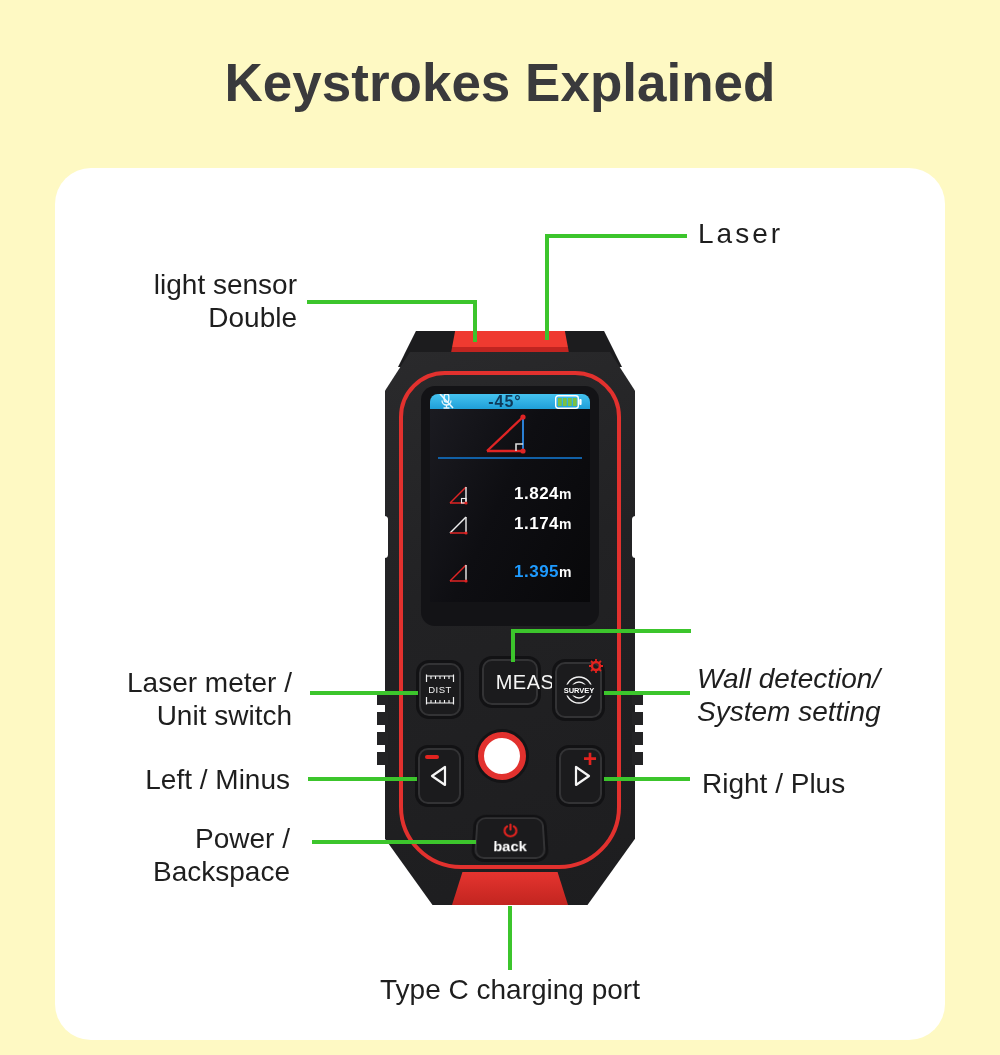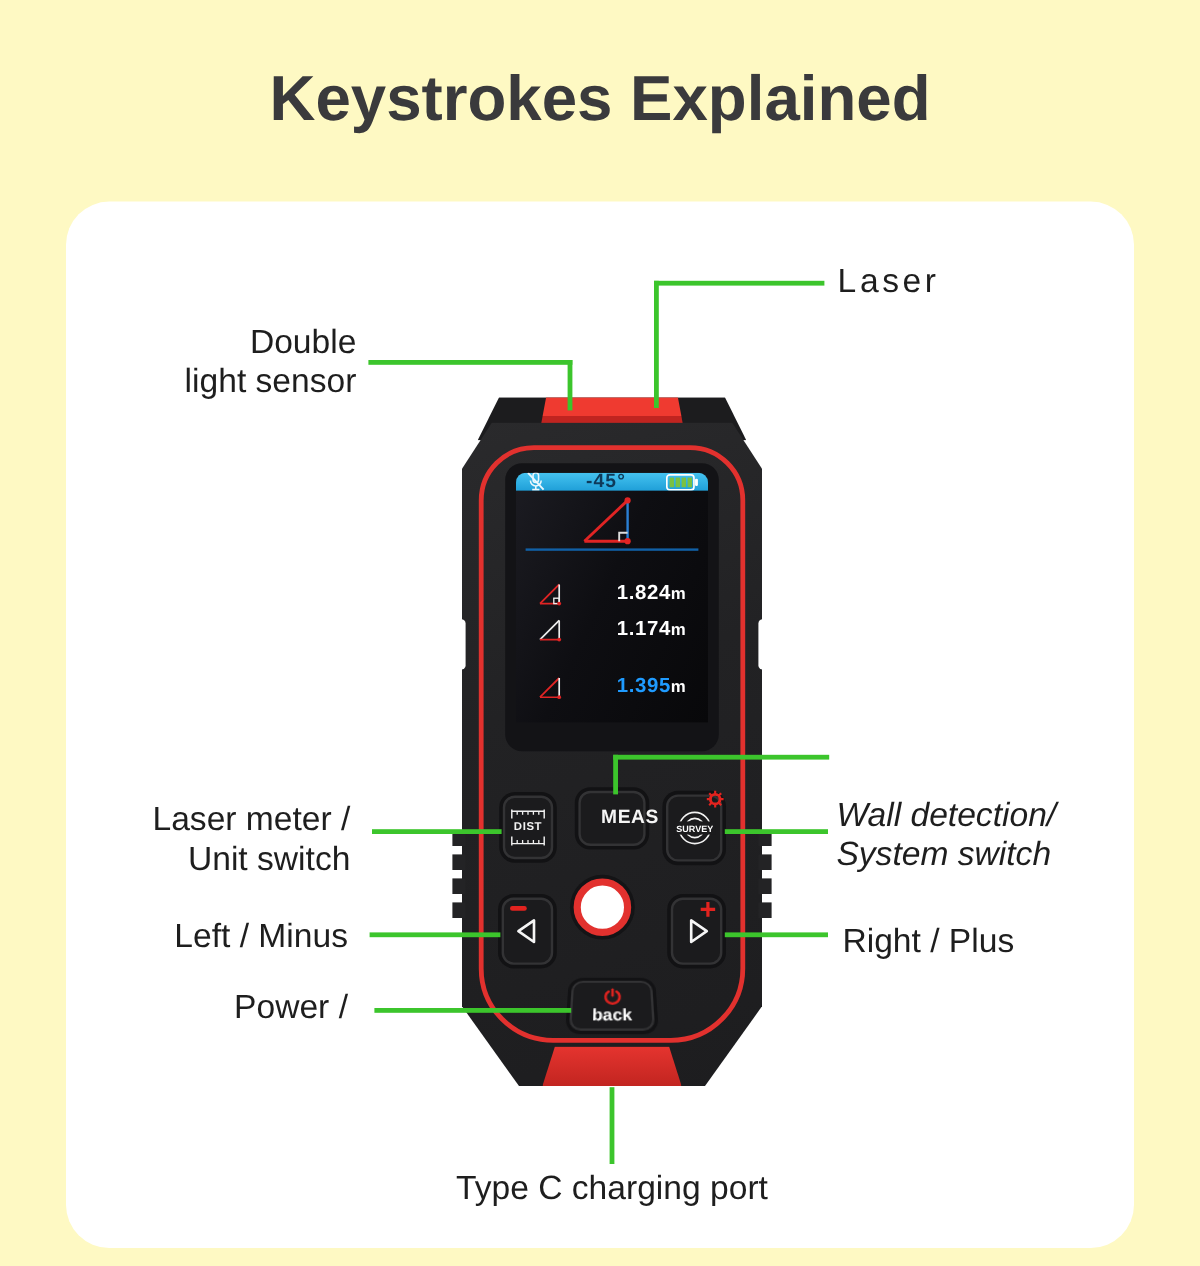--- a/index.html
+++ b/index.html
@@ -51,23 +51,23 @@
   .mrow .ricon { position:absolute; left:18px; top:1px; }
   .mrow .val { position:absolute; right:18px; top:1px; font-size:17px; font-weight:700; color:#fff; letter-spacing:0.5px; }
   .mrow .unit { font-size:14px; color:#fff; }
   .r1 { top:74px; } .r2 { top:104px; } .r3 { top:152px; }
   .val-hl { color:#1f9bff; }
   
   .dbtn { position:absolute; background:#1b1b1d; border:2px solid #333335;
     border-radius:10px; z-index:8; display:flex; flex-direction:column;
     align-items:center; justify-content:center; box-shadow:0 0 0 3px #121214; }
   .btn-dist { left:419px; top:663px; width:42px; height:53px; gap:1px; }
-  .dist-label { font-size:9.5px; font-weight:700; color:#f2f2f2; letter-spacing:0.5px; }
+  .dist-label { font-size:9.5px; font-weight:400; color:#f2f2f2; letter-spacing:0.5px; }
   .btn-meas { left:482px; top:659px; width:56px; height:46px; }
-  .meas-label { font-size:16px; font-weight:700; color:#f5f5f5; letter-spacing:0.5px;margin-left:30px; }
+  .meas-label { font-size:20px; font-weight:400; color:#f5f5f5; letter-spacing:0.5px;margin-left:30px; }
   .btn-survey { left:555px; top:662px; width:47px; height:56px; }
   .gear { position:absolute; right:-4px; top:-6px; }
   .btn-circle { position:absolute; left:478px; top:732px; width:48px; height:48px;
     background:#fff; border:6px solid #e2312e; border-radius:50%; z-index:8;
     box-shadow:0 0 0 3px #141416; }
   .btn-left { left:418px; top:748px; width:43px; height:56px; }
   .btn-right { left:559px; top:748px; width:43px; height:56px; }
   .minus-mod { position:absolute; left:5px; top:5px; width:14px; height:4px;
     background:#e2231f; border-radius:2px; }
   .plus-mod { position:absolute; right:3px; top:-3px; color:#e2231f;
@@ -245,36 +245,37 @@
   <div class="cline" style="left:310px; top:691px; width:108px; height:4px;"></div>
   <div class="cline" style="left:308px; top:777px; width:109px; height:4px;"></div>
   <div class="cline" style="left:604px; top:777px; width:86px; height:4px;"></div>
   <div class="cline" style="left:312px; top:840px; width:164px; height:4px;"></div>
   <div class="cline" style="left:508px; top:906px; width:4px;  height:64px;"></div>
 
   <div class="lbl lbl-laser">
     <span class="line">Laser</span>
   </div>
   <div class="lbl lbl-dls">
+    <span class="line">light sensor</span>
     <span class="line">Double</span>
-    <span class="line">light sensor</span>
   </div>
   <div class="lbl lbl-wall">
     <span class="line">Wall detection/</span>
-    <span class="line">System switch</span>
+    <span class="line">System setting</span>
   </div>
   <div class="lbl lbl-lm">
     <span class="line">Laser meter /</span>
     <span class="line">Unit switch</span>
   </div>
   <div class="lbl lbl-left">
     <span class="line">Left / Minus</span>
   </div>
   <div class="lbl lbl-right">
     <span class="line">Right / Plus</span>
   </div>
   <div class="lbl lbl-power">
     <span class="line">Power /</span>
+    <span class="line">Backspace</span>
   </div>
   <div class="lbl lbl-typec">
     <span class="line">Type C charging port</span>
   </div>
 </div>
 
 </body></html>

